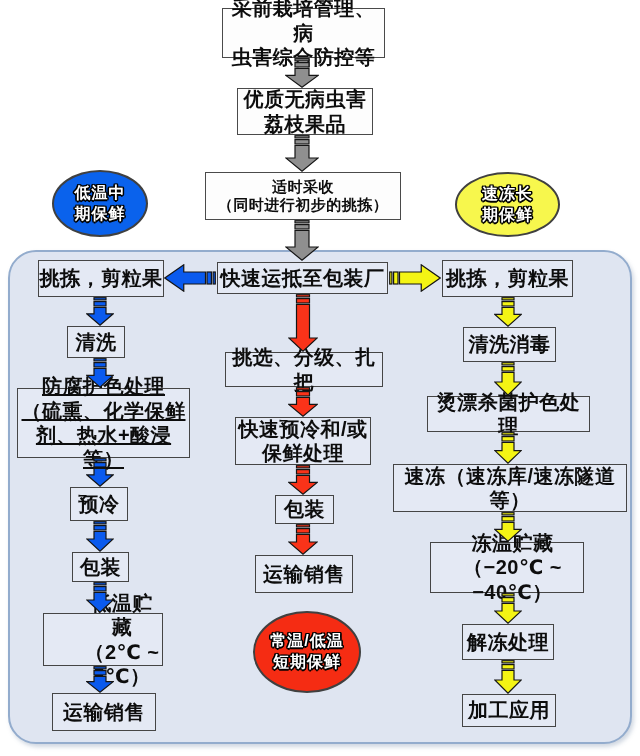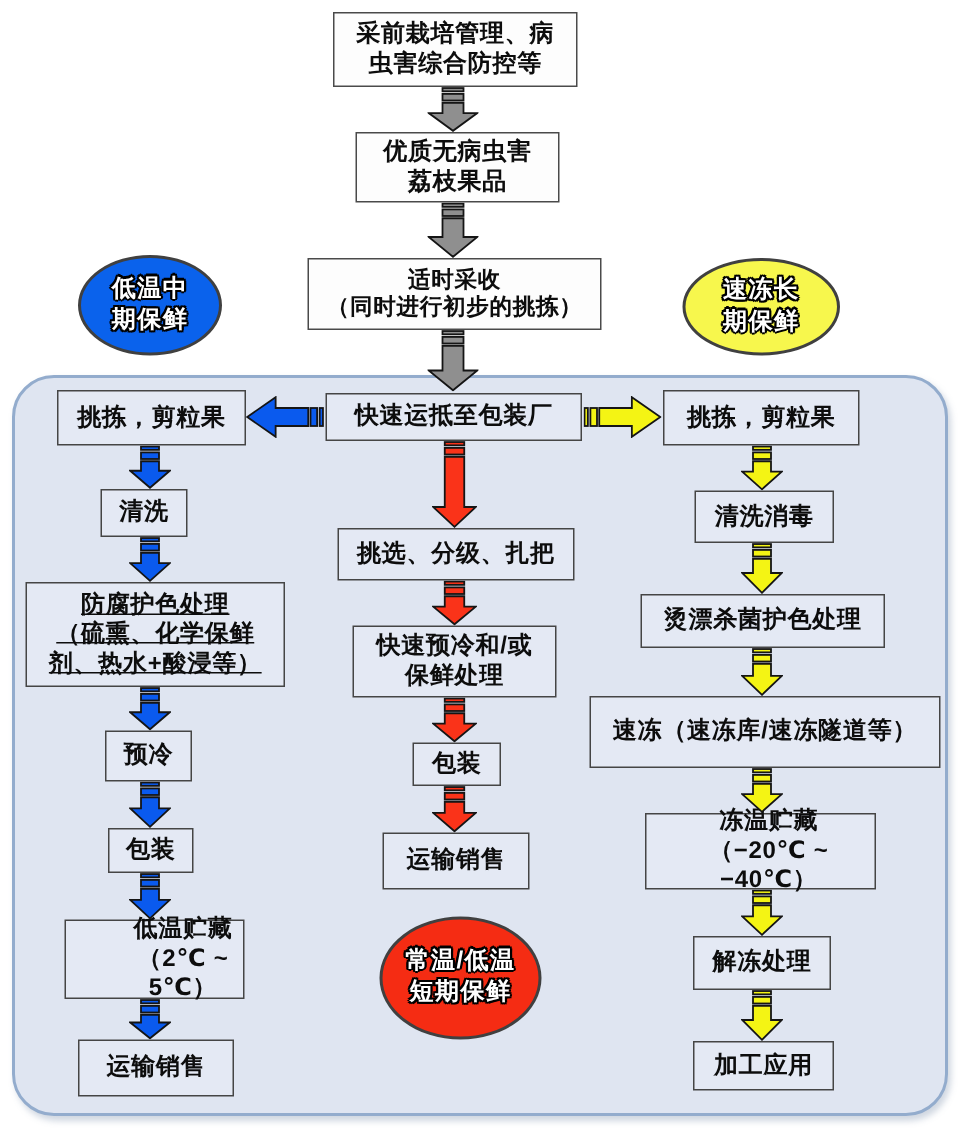--- a/index.html
+++ b/index.html
@@ -10,21 +10,21 @@
     font-family:"Liberation Sans","DejaVu Sans",sans-serif;
     overflow:hidden;
   }
   .box{
     position:absolute;
     box-sizing:border-box;
     display:flex;align-items:center;justify-content:center;
     text-align:center;
     white-space:pre-line;
     font-weight:bold;
-    font-size:16px;
+    font-size:20px;
     line-height:1.22;
     color:#0d0d0d;
     border:1.6px solid var(--box-border);
     background:var(--box-bg);
     letter-spacing:0.5px;
   }
   .box.top{
     background:#fdfdfd;
     border-color:#4a4a4a;
   }

